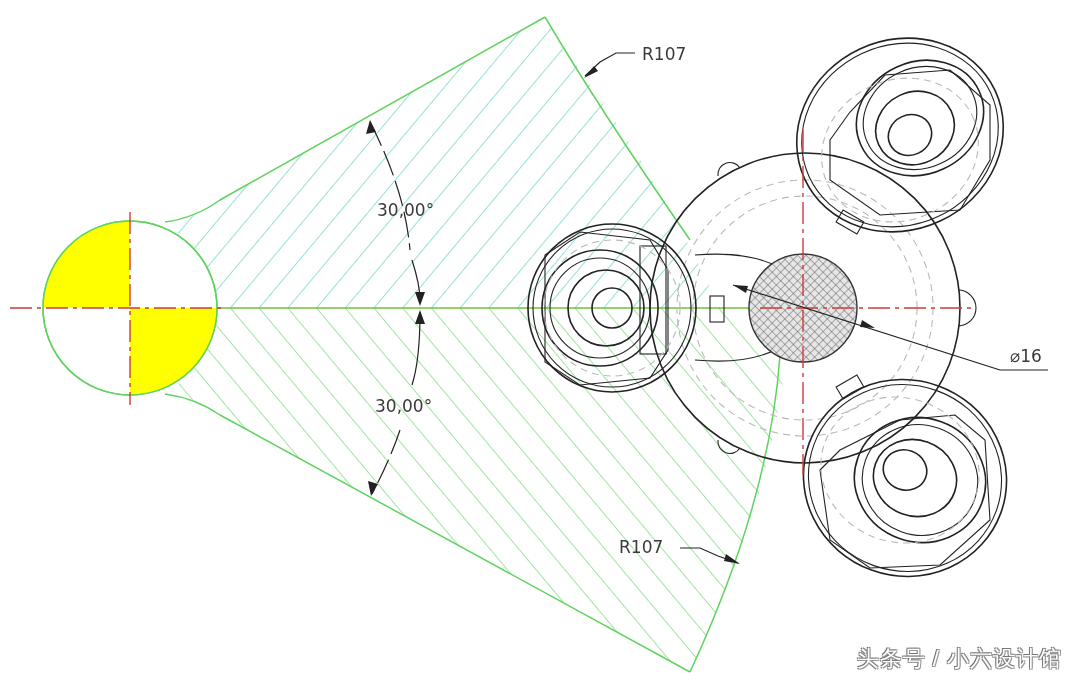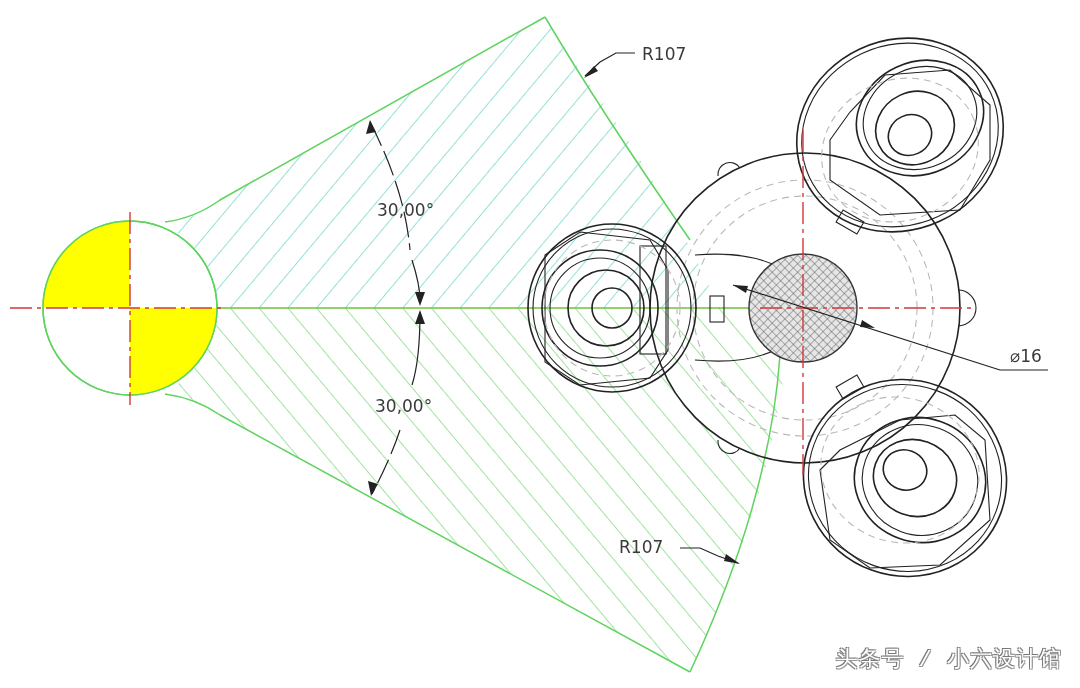--- a/index.html
+++ b/index.html
@@ -1,21 +1,21 @@
 <!DOCTYPE html>
 <html><head>
   <meta charset="utf-8">
   <style>
     html, body { margin: 0; padding: 0; background: #ffffff; }
     body { width: 1080px; height: 688px; overflow: hidden; position: relative; }
     #canvas { position: absolute; left: 0; top: 0; width: 1080px; height: 688px; }
     .dim-text { font-family: "DejaVu Sans", sans-serif; font-size: 17px; fill: #3a3a3a; }
     .watermark {
       position: absolute; right: 18px; bottom: 14px;
-      font-family: Liberation Mono, monospace; font-size: 22px;
+      font-family: Liberation Sans, sans-serif; font-size: 22px;
       color: #ffffff; letter-spacing: 1px;
       text-shadow: -1px -1px 0 #777, 1px 1px 0 #999, 1px -1px 0 #888, -1px 1px 0 #888;
     }
     .part { fill: none; stroke: #222; stroke-width: 1.6; }
     .part-thin { fill: none; stroke: #222; stroke-width: 1.1; }
     .hidden { fill: none; stroke: #b9b9b9; stroke-width: 1.1; stroke-dasharray: 7 5; }
     .center-red { stroke: #d23a3a; stroke-width: 1.4; stroke-dasharray: 22 5 4 5; fill: none; }
     .outline-green { fill: none; stroke: #5fd35f; stroke-width: 1.5; }
     .dim-line { fill: none; stroke: #222; stroke-width: 1.2; }
   </style>

